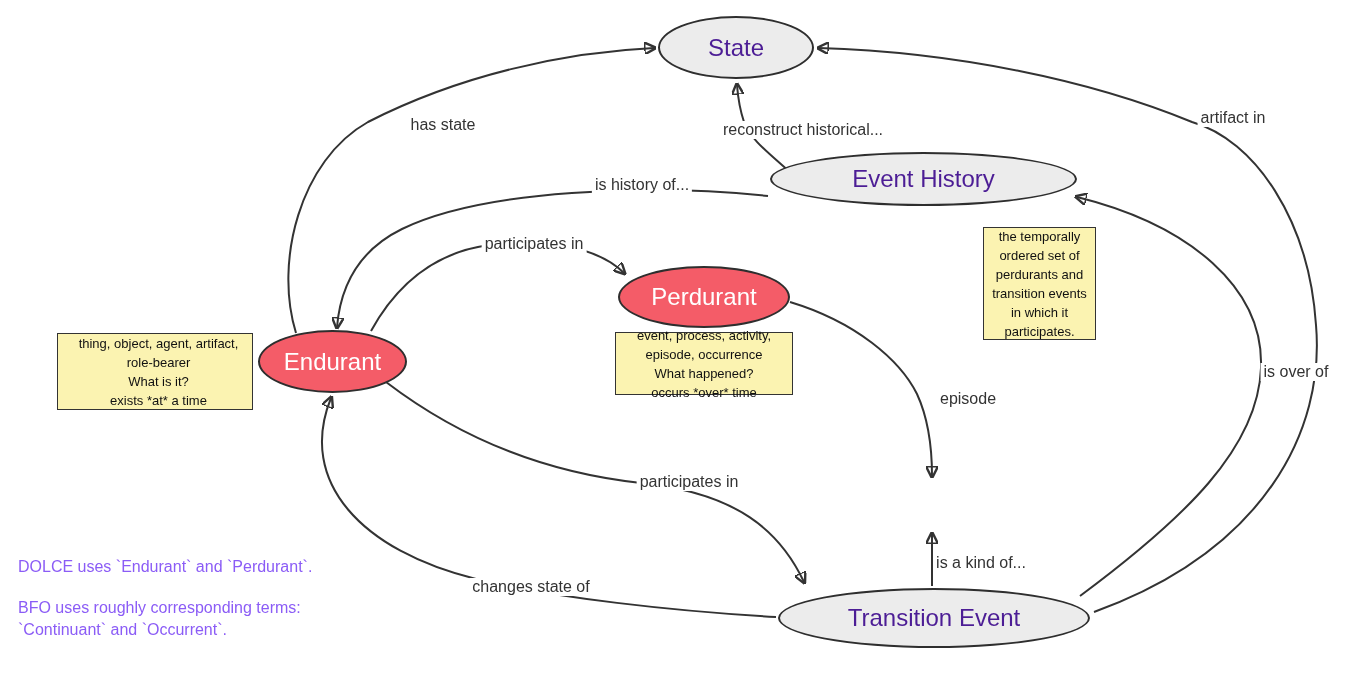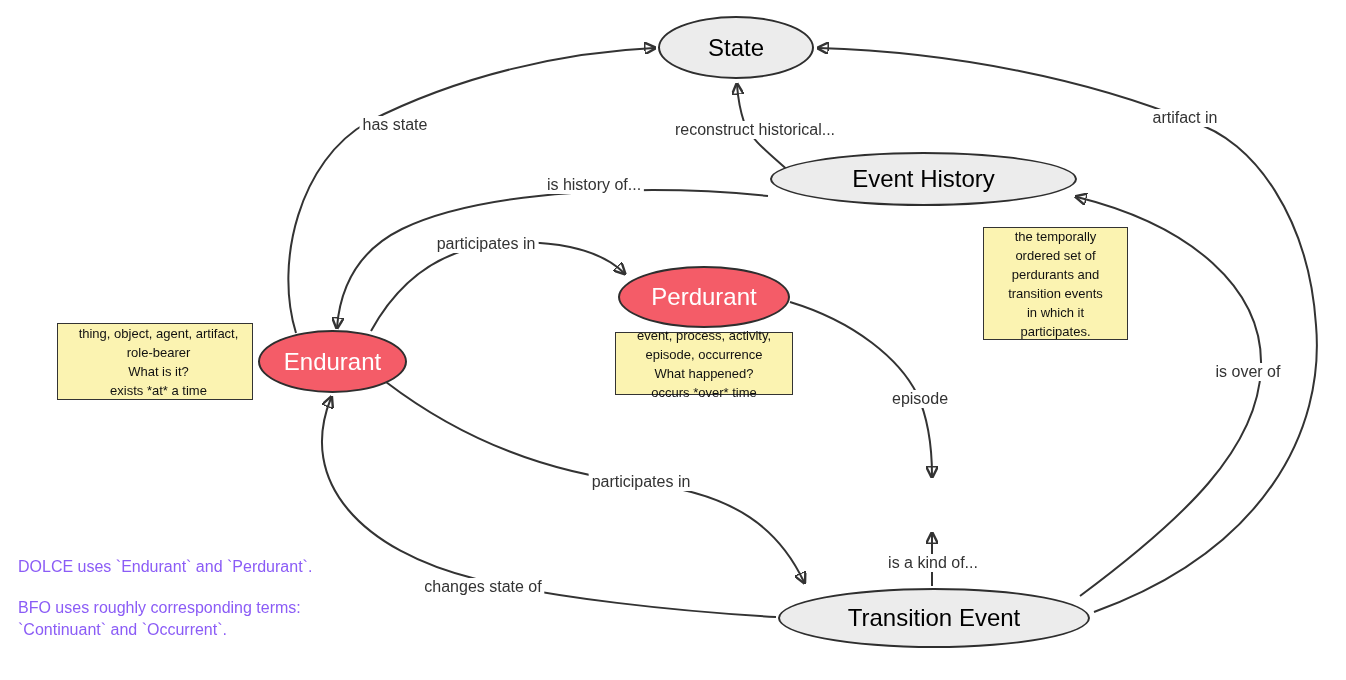--- a/index.html
+++ b/index.html
@@ -7,29 +7,29 @@
     position:relative; width:1346px; height:680px; background:#ffffff;
     font-family:"Liberation Sans", sans-serif; overflow:hidden;
   }
   svg.edges-layer { position:absolute; left:0; top:0; }
   svg.edges-layer path { fill:none; stroke:#333333; stroke-width:2; }
 
   .node {
     position:absolute; box-sizing:border-box;
     border:2.5px solid #2e2e2e; border-radius:50%;
     display:flex; align-items:center; justify-content:center;
-    font-size:24px; color:#000000; z-index:3;
+    font-size:24px; color:#4c1d95; z-index:3;
   }
   .node.gray { background:#ececec; }
   .node.red  { background:#f45c68; color:#ffffff; }
 
   .edge-label {
     position:absolute; transform:translate(-50%,-50%);
     background:#ffffff; padding:0 3px;
-    font-size:16px; color:#333333; white-space:nowrap; z-index:2;
+    font-size:16px; color:#333333; white-space:nowrap; z-index:2;margin-left:48px;
   }
 
   .note {
     position:absolute; box-sizing:border-box;
     background:#fbf3b1; border:1.5px solid #333333;
     display:flex; align-items:center; justify-content:center;
     text-align:center; font-size:13px; line-height:19px; color:#111111;
     padding:3px 5px; z-index:4;
   }
   .note span { white-space:pre-line; }
@@ -83,33 +83,33 @@
   <div class="edge-label" style="left:755px;  top:130px;">reconstruct historical...</div>
   <div class="edge-label" style="left:1185px; top:118px;">artifact in</div>
   <div class="edge-label" style="left:594px;  top:185px;">is history of...</div>
   <div class="edge-label" style="left:486px;  top:244px;">participates in</div>
   <div class="edge-label" style="left:920px;  top:399px;">episode</div>
   <div class="edge-label" style="left:1248px; top:372px;">is over of</div>
   <div class="edge-label" style="left:641px;  top:482px;">participates in</div>
   <div class="edge-label" style="left:933px;  top:563px;">is a kind of...</div>
   <div class="edge-label" style="left:483px;  top:587px;">changes state of</div>
 
-  <div class="note" style="left:57px;  top:323px; width:196px; height:77px;padding-left:12px;">
+  <div class="note" style="left:57px;  top:333px; width:196px; height:77px;padding-left:12px;">
     <span>thing, object, agent, artifact,
 role-bearer
 What is it?
 exists *at* a time</span>
   </div>
   <div class="note" style="left:615px; top:332px; width:178px; height:63px;">
     <span>event, process, activity,
 episode, occurrence
 What happened?
 occurs *over* time</span>
   </div>
-  <div class="note" style="left:983px; top:227px; width:145px; height:113px;">
+  <div class="note" style="left:983px; top:227px; width:113px; height:113px;">
     <span>the temporally
 ordered set of
 perdurants and
 transition events
 in which it
 participates.</span>
   </div>
 
   <div class="footnote" style="left:18px; top:556px;">DOLCE uses `Endurant` and `Perdurant`.</div>
   <div class="footnote" style="left:18px; top:597px;">BFO uses roughly corresponding terms:

